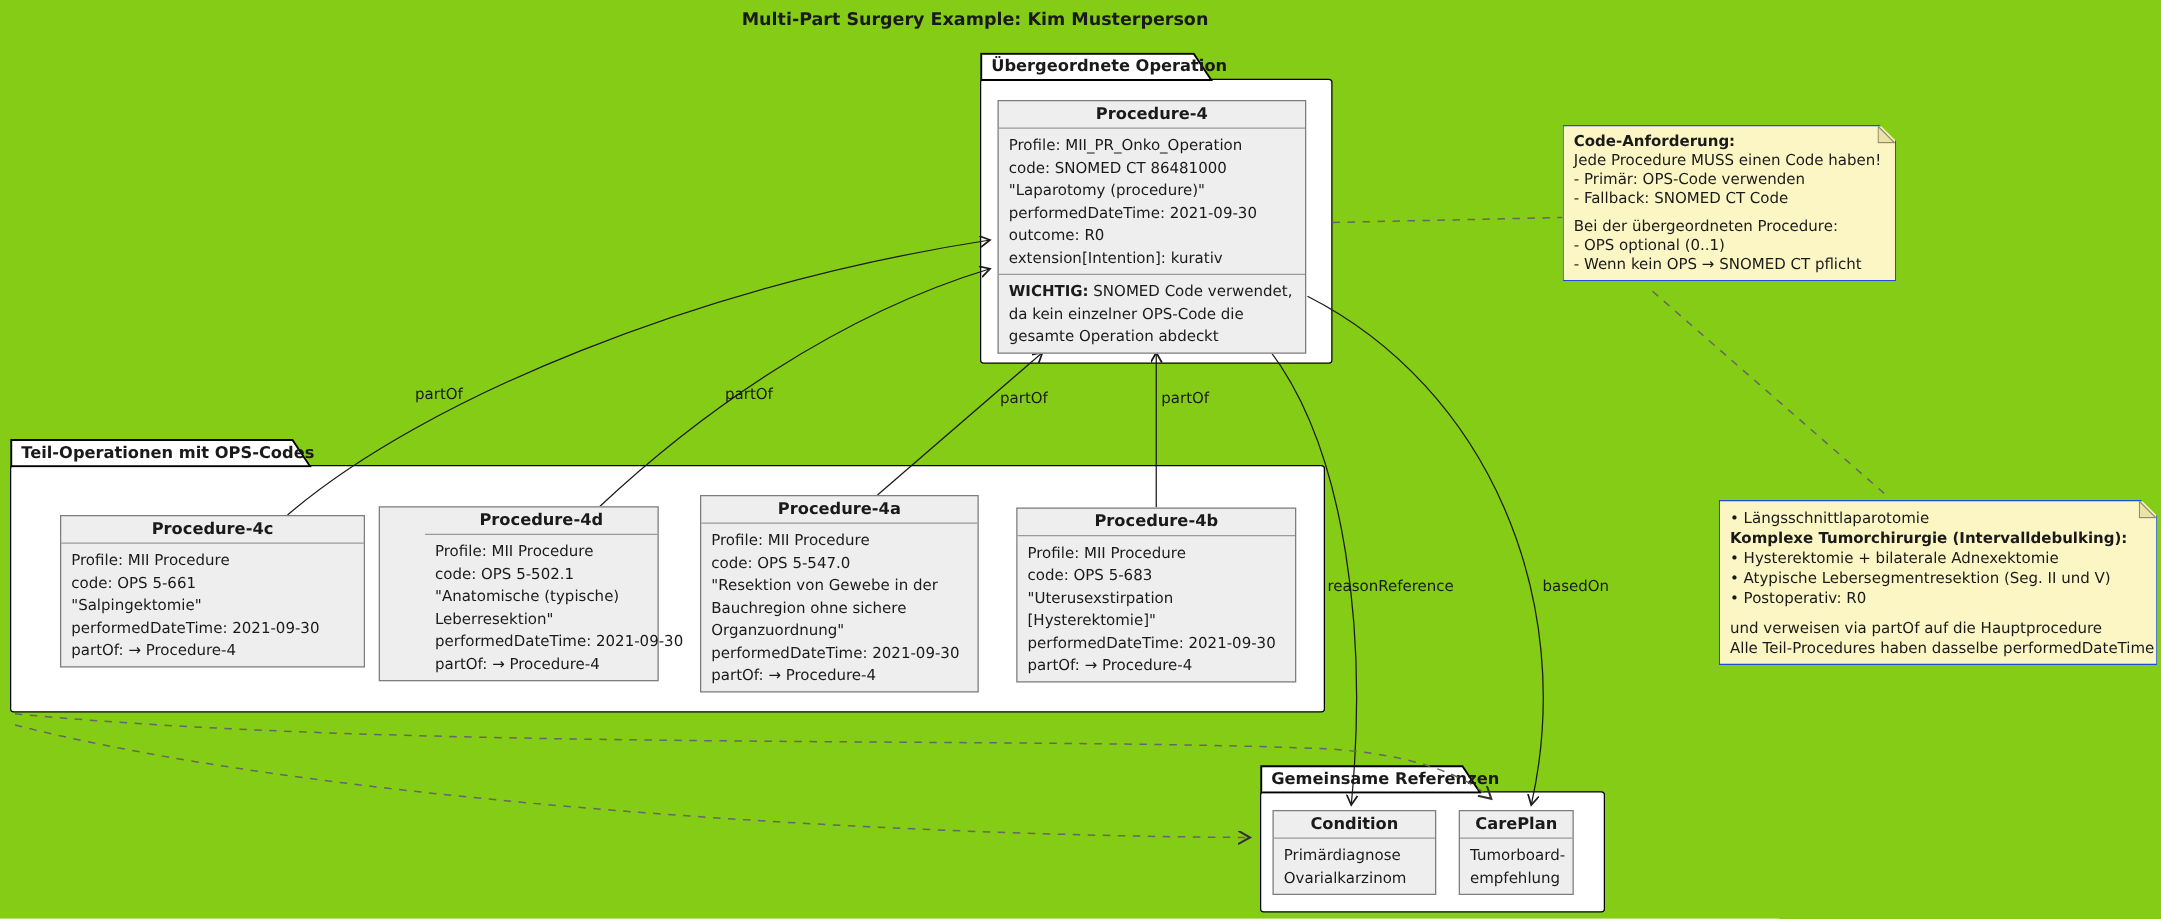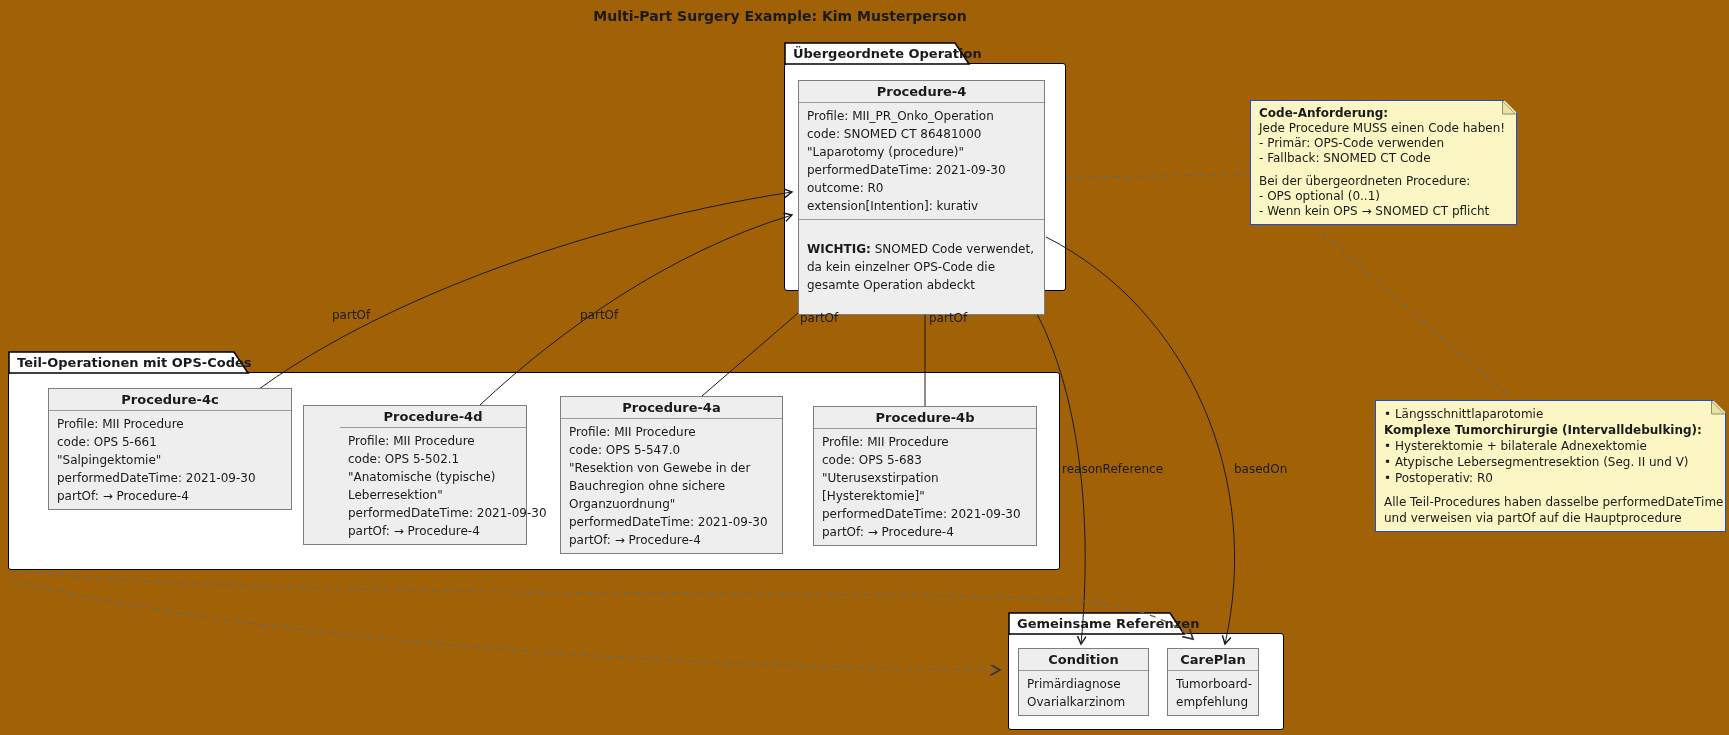--- a/index.html
+++ b/index.html
@@ -1,30 +1,30 @@
 <!DOCTYPE html>
 <html><head>
 <meta charset="utf-8">
 <style>
   html,body{margin:0;padding:0;background:#fff;}
-  #canvas{position:relative;width:1729px;height:735px;background:#a16207;
+  #canvas{position:relative;width:1729px;height:735px;background:#84cc16;
     font-family:"DejaVu Sans","Liberation Sans",sans-serif;color:#1a1a1a;overflow:hidden;}
   .diagram-title{position:absolute;left:500px;top:8px;width:560px;text-align:center;
     font-weight:bold;font-size:14px;white-space:nowrap;}
   
   .pkg-body{position:absolute;background:#fff;border:1.5px solid #000;border-radius:3px;box-sizing:border-box;z-index:1;}
   .pkg-tab{position:absolute;z-index:2;}
   .pkg-label{position:absolute;font-weight:bold;font-size:13px;line-height:21px;
     padding-left:7px;white-space:nowrap;z-index:3;}
   
   .cls{position:absolute;background:#eeeeee;border:1px solid #7d7d7d;box-sizing:border-box;z-index:4;}
   .cls-title{font-weight:bold;font-size:13px;text-align:center;height:21px;line-height:21px;
     border-bottom:1px solid #9a9a9a;white-space:nowrap;}
   .cls-body{padding:4px 8px;}
-  .cls-note{border-top:1px solid #9a9a9a;padding:20px 8px;}
+  .cls-note{border-top:1px solid #9a9a9a;padding:4px 8px;}
   .ln{font-size:12px;line-height:18px;white-space:nowrap;}
   
   .note{position:absolute;background:#fbf6c3;border:1px solid #1d4ed8;box-sizing:border-box;
     padding:5px 8px;z-index:4;
     clip-path:polygon(0 0, calc(100% - 13px) 0, 100% 13px, 100% 100%, 0 100%);}
   .note .ln{line-height:16px;min-height:8px;}
   .note1 .ln{line-height:15px;}
   .b{font-weight:bold;}
   .fold{position:absolute;top:0;right:0;z-index:5;}
   
@@ -87,21 +87,21 @@
       <div class="ln">outcome: R0</div>
       <div class="ln">extension[Intention]: kurativ</div>
     </div>
     <div class="cls-note">
       <div class="ln"><span class="b">WICHTIG:</span><span> SNOMED Code verwendet,</span></div>
       <div class="ln">da kein einzelner OPS-Code die</div>
       <div class="ln">gesamte Operation abdeckt</div>
     </div>
   </div>
 
-  <div class="cls" style="left:48px;top:388px;width:244px;">
+  <div class="cls" style="left:48px;top:412px;width:244px;">
     <div class="cls-title">Procedure-4c</div>
     <div class="cls-body">
       <div class="ln">Profile: MII Procedure</div>
       <div class="ln">code: OPS 5-661</div>
       <div class="ln">"Salpingektomie"</div>
       <div class="ln">performedDateTime: 2021-09-30</div>
       <div class="ln">partOf: → Procedure-4</div>
     </div>
   </div>
 
@@ -172,22 +172,22 @@
     </svg>
   </div>
 
   <div class="note note2" style="left:1375px;top:400px;width:351px;">
     <div class="ln">• Längsschnittlaparotomie</div>
     <div class="ln b">Komplexe Tumorchirurgie (Intervalldebulking):</div>
     <div class="ln">• Hysterektomie + bilaterale Adnexektomie</div>
     <div class="ln">• Atypische Lebersegmentresektion (Seg. II und V)</div>
     <div class="ln">• Postoperativ: R0</div>
     <div class="ln"></div>
+    <div class="ln">und verweisen via partOf auf die Hauptprocedure</div>
     <div class="ln">Alle Teil-Procedures haben dasselbe performedDateTime</div>
-    <div class="ln">und verweisen via partOf auf die Hauptprocedure</div>
     <svg class="fold" width="14" height="14">
       <path d="M0.5,0 L0.5,13 L13.5,13 Z" fill="#e9e3a6" stroke="#928e6d" stroke-width="1"></path>
     </svg>
   </div>
 
   <div class="edge-label" style="left:332px;top:308px;">partOf</div>
   <div class="edge-label" style="left:580px;top:308px;">partOf</div>
   <div class="edge-label" style="left:800px;top:311px;">partOf</div>
   <div class="edge-label" style="left:929px;top:311px;">partOf</div>
   <div class="edge-label" style="left:1062px;top:462px;">reasonReference</div>

